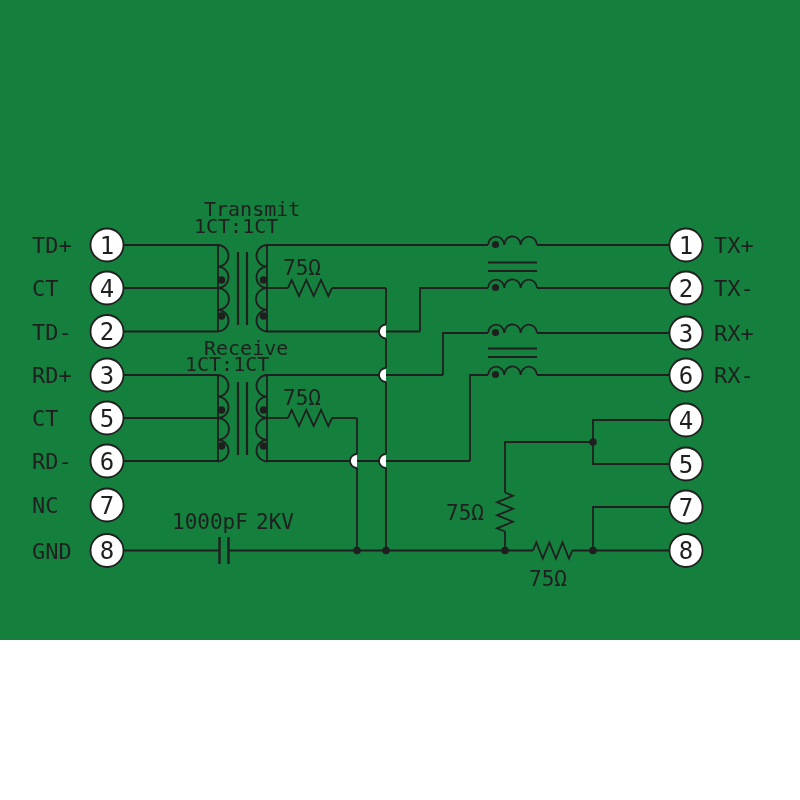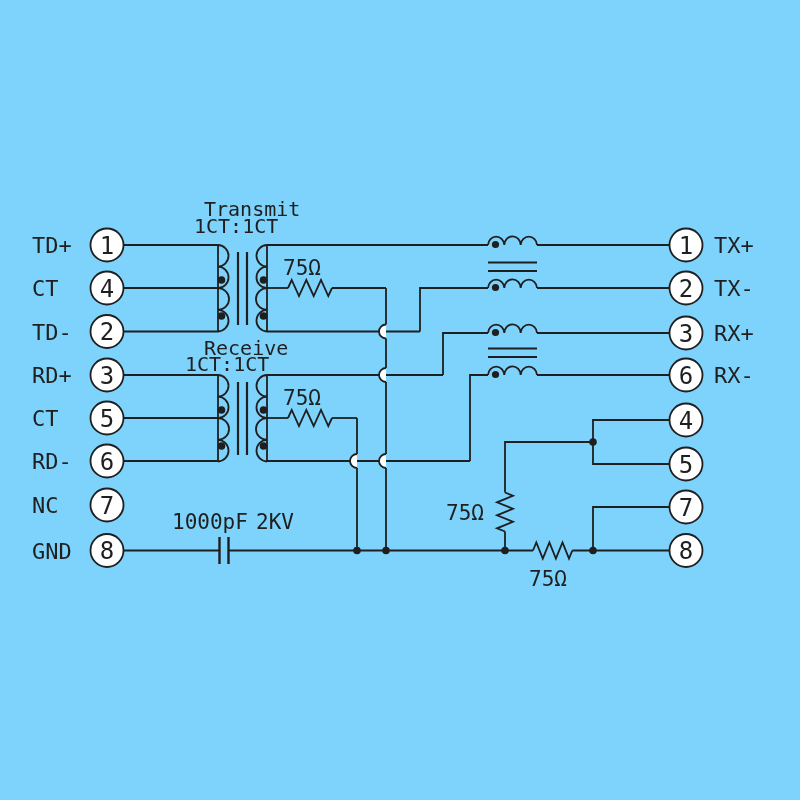--- a/index.html
+++ b/index.html
@@ -1,16 +1,16 @@
 <!DOCTYPE html>
 <html><head>
 <meta charset="utf-8">
 <style>
   html,body{margin:0;padding:0;background:#ffffff;}
-  .stage{width:800px;height:800px;background:#7dd3fc;position:relative;margin:0 auto;}
+  .stage{width:800px;height:640px;background:#15803d;position:relative;margin:0 auto;}
   svg{display:block;}
   text{font-family:"DejaVu Sans Mono","Liberation Mono",monospace;fill:#1f1f1f;}
   .pin-label{font-size:22px;}
   .pin-num{font-size:24px;text-anchor:middle;}
   .xfmr-label{font-size:20px;}
   .comp-label{font-size:21px;}
   .wire{stroke:#1f1f1f;stroke-width:1.8;fill:none;stroke-linecap:butt;}
   .core{stroke:#1f1f1f;stroke-width:2.2;fill:none;}
   .plate{stroke:#1f1f1f;stroke-width:2.4;fill:none;}
   .pin-circle{stroke:#1f1f1f;stroke-width:1.8;fill:#ffffff;}

